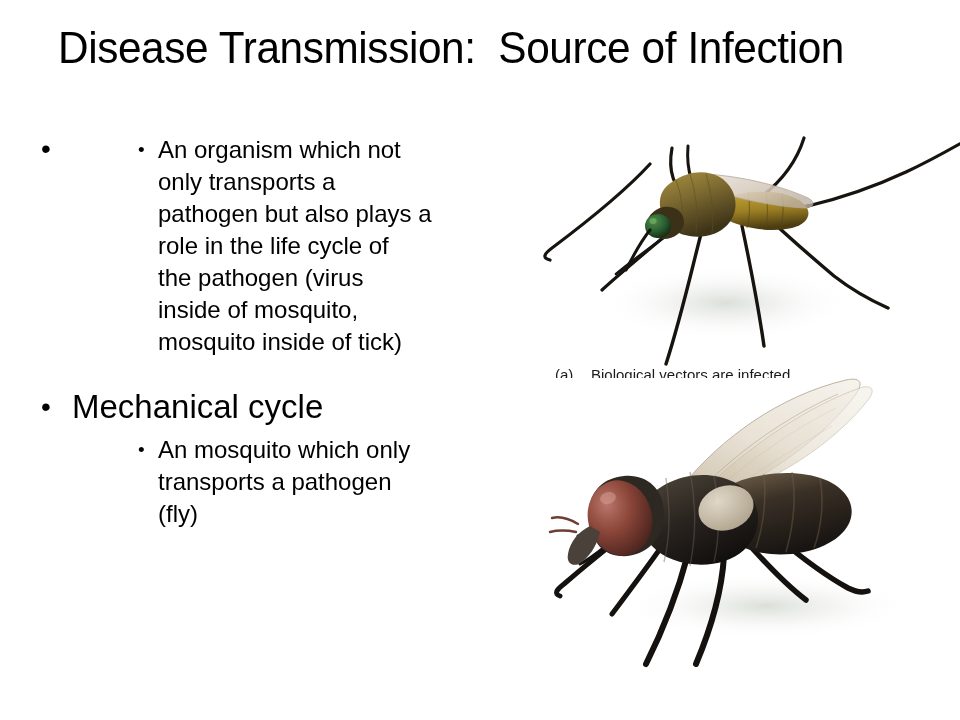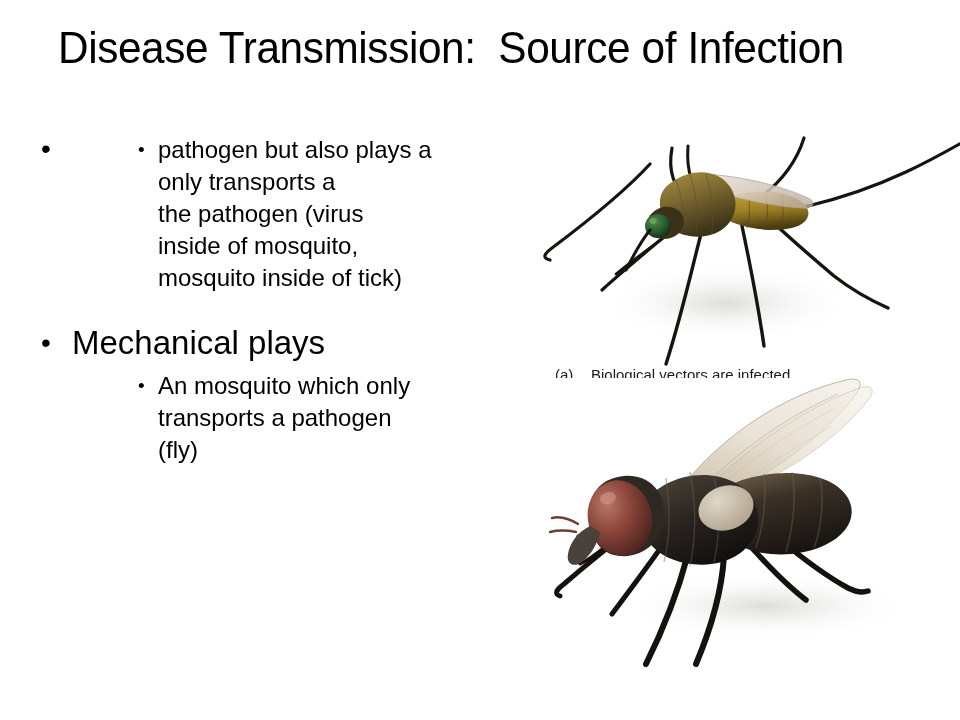--- a/index.html
+++ b/index.html
@@ -108,32 +108,34 @@
 
   <div id="slide-title">Disease Transmission:  Source of Infection</div>
 
   <div id="body-column">
 
     <div class="lvl1">
       <span class="bullet">•</span>
     </div>
     <div class="lvl2">
       <span class="bullet">•</span>
+      <span class="txt">An organism which not</span>
+      <span class="txt">only transports a</span>
       <span class="txt">pathogen but also plays a</span>
-      <span class="txt">only transports a</span>
+      <span class="txt">role in the life cycle of</span>
       <span class="txt">the pathogen (virus</span>
       <span class="txt">inside of mosquito,</span>
       <span class="txt">mosquito inside of tick)</span>
     </div>
 
     <div class="gap"></div>
 
     <div class="lvl1">
       <span class="bullet">•</span>
-      <span>Mechanical plays</span>
+      <span>Mechanical cycle</span>
     </div>
     <div class="lvl2">
       <span class="bullet">•</span>
       <span class="txt">An mosquito which only</span>
       <span class="txt">transports a pathogen</span>
       <span class="txt">(fly)</span>
     </div>
   </div>
 
   <div id="figure-column">

